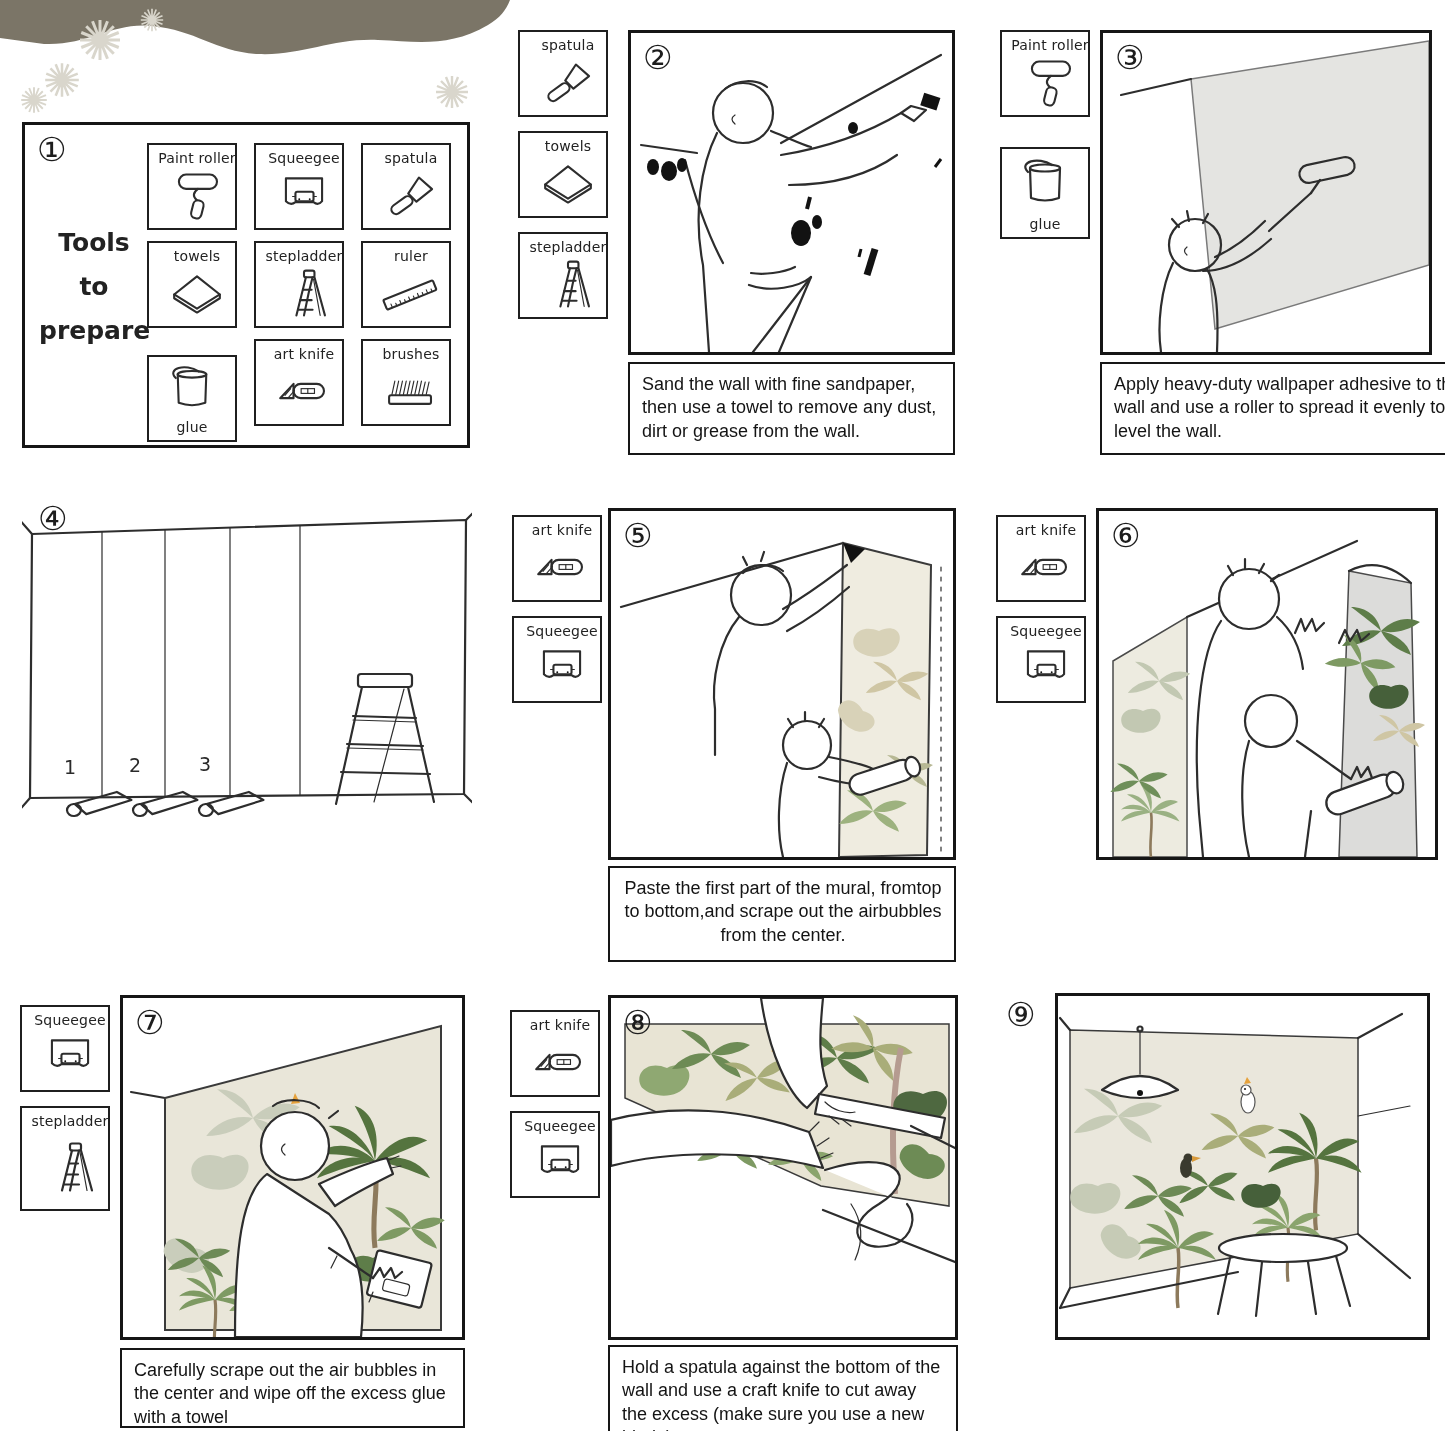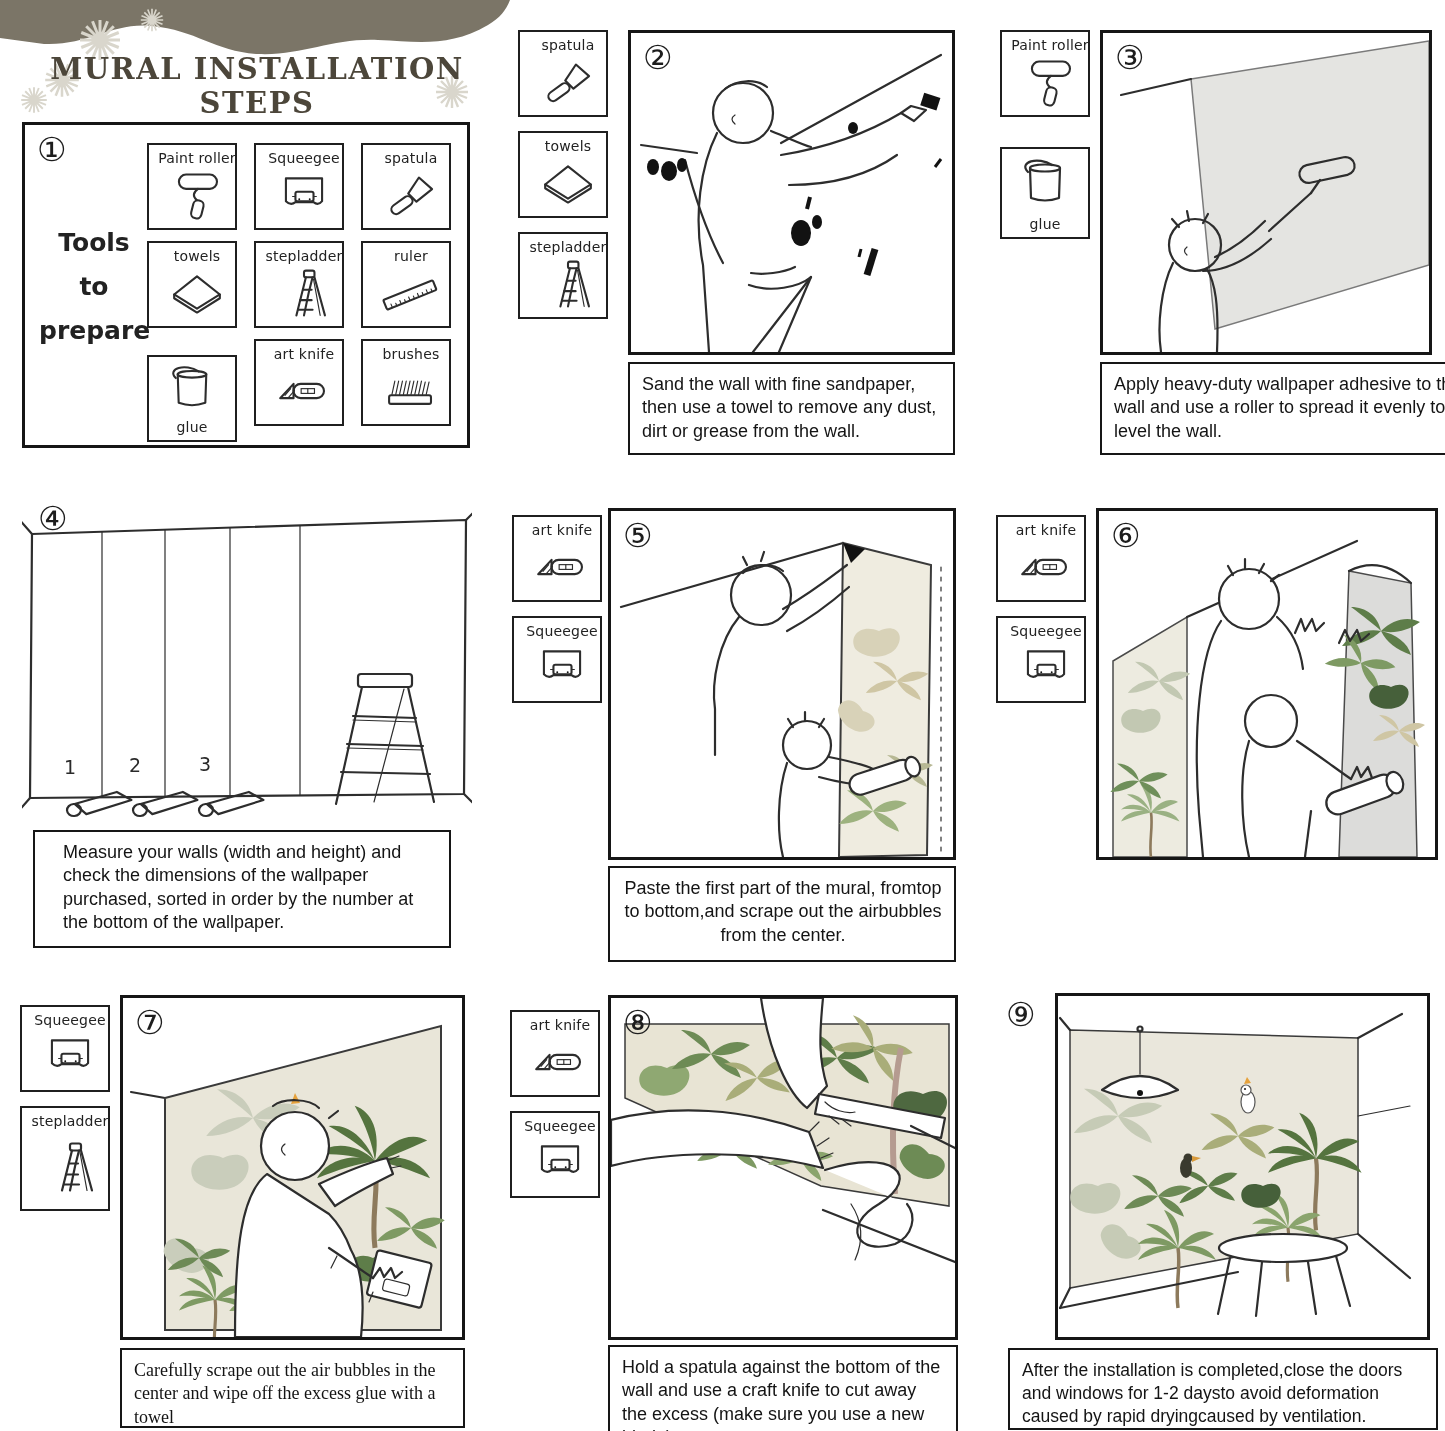--- a/index.html
+++ b/index.html
@@ -106,21 +106,20 @@
   <svg class="abs" style="left:0;top:0" width="516" height="120" viewBox="0 0 516 120">
     <path d="M0,0 H510 C506,10 500,18 488,25 C450,47 420,42 378,40 C332,38 302,56 258,54 C216,52 196,30 152,26 C112,22 88,46 44,44 L0,38 Z" fill="#7b7567"></path>
     <g stroke="#d9d6cc">
       <use href="#dand" transform="translate(100,40) scale(1.25)"></use>
       <use href="#dand" transform="translate(152,20) scale(0.7)"></use>
       <use href="#dand" transform="translate(62,80) scale(1.05)"></use>
       <use href="#dand" transform="translate(34,100) scale(0.8)"></use>
       <use href="#dand" transform="translate(452,92) scale(1.0)"></use>
     </g>
   </svg>
-  <div id="title">MURAL INSTALLATION STEPS</div>
 
   <div class="panel" style="left:22px;top:122px;width:448px;height:326px;">
     <div class="stepnum inpanel">①</div>
     <div class="abs" style="left:14px;top:96px;width:110px;text-align:center;font-family:'DejaVu Sans',sans-serif;font-weight:bold;font-size:25px;line-height:1.75;white-space:pre-line;color:#222;">Tools
 to
 prepare</div>
     <div class="grid1">
       <div class="tile">
         <span class="t-label">Paint roller</span>
         <svg class="t-icon" viewBox="0 0 62 62">
@@ -285,21 +284,20 @@
       <path d="M386,189 L412,304" class="ln"></path>
       <path d="M382,191 L352,304" class="lnt" stroke-width="1.8"></path>
       <path d="M331,218 L394,220 M325,246 L401,248 M319,274 L408,276" class="ln"></path>
       <path d="M331,222 L394,224 M325,250 L401,252" class="lnt"></path>
     </svg>
     <span class="stepnum abs" style="left:16px;top:4px;">④</span>
     <span class="p4num" style="left:42px;top:258px;">1</span>
     <span class="p4num" style="left:107px;top:256px;">2</span>
     <span class="p4num" style="left:177px;top:255px;">3</span>
   </div>
-  <div class="caption" style="left:33px;top:830px;width:418px;height:118px;padding-left:28px;">Measure your walls (width and height) and check the dimensions of the wallpaper purchased, sorted in order by the number at the bottom of the wallpaper.</div>
 
   <div class="toolcol" style="left:512px;top:515px;">
     <div class="tile">
       <span class="t-label">art knife</span>
       <svg class="t-icon" viewBox="0 0 62 62">
           <use href="#i-knife"></use>
         </svg>
     </div>
     <div class="tile">
       <span class="t-label">Squeegee</span>
@@ -423,21 +421,21 @@
       <g transform="rotate(14 276 282)">
         <rect x="248" y="258" width="56" height="46" rx="3" class="lnw"></rect>
         <rect x="262" y="284" width="26" height="12" rx="3" class="lnt"></rect>
       </g>
       <path d="M206,250 C224,262 238,272 250,280" class="ln"></path>
       <path d="M250,280 l7,-10 l4,9 l7,-9 l4,10 l7,-6" class="ln"></path>
       <path d="M214,258 l-6,12 M250,294 l-4,10" class="lnt"></path>
     </svg>
     <div class="stepnum inpanel">⑦</div>
   </div>
-  <div class="caption" style="left:120px;top:1348px;width:345px;height:80px;font-family:Liberation Serif, serif;">Carefully scrape out the air bubbles in the center and wipe off the excess glue with a towel</div>
+  <div class="caption" style="left:120px;top:1348px;width:345px;height:80px;">Carefully scrape out the air bubbles in the center and wipe off the excess glue with a towel</div>
 
   <div class="toolcol" style="left:510px;top:1010px;">
     <div class="tile">
       <span class="t-label">art knife</span>
       <svg class="t-icon" viewBox="0 0 62 62">
           <use href="#i-knife"></use>
         </svg>
     </div>
     <div class="tile">
       <span class="t-label">Squeegee</span>
@@ -506,15 +504,14 @@
       <circle cx="82" cy="33" r="2.5" class="ln"></circle>
       <path d="M44,94 Q82,66 120,94 Q82,110 44,94 Z" class="lnw"></path>
       <circle cx="82" cy="97" r="3" class="blob"></circle>
       <path d="M12,34 L2,22 M300,42 L344,18 M300,238 L352,282 M12,292 L2,312" class="ln"></path>
       <path d="M2,312 L180,276" class="ln"></path>
       <ellipse cx="225" cy="252" rx="64" ry="14" class="lnw"></ellipse>
       <path d="M172,262 L160,318 M204,266 L198,320 M250,266 L258,318 M278,260 L292,310" class="ln"></path>
       <path d="M300,120 L352,110" class="lnt"></path>
     </svg>
   </div>
-  <div class="caption" style="left:1008px;top:1348px;width:430px;height:82px;font-size:17.5px;text-align:left;">After the installation is completed,close the doors and windows for 1-2 daysto avoid deformation caused by rapid dryingcaused by ventilation.</div>
 
 </div>
 
 </body></html>

